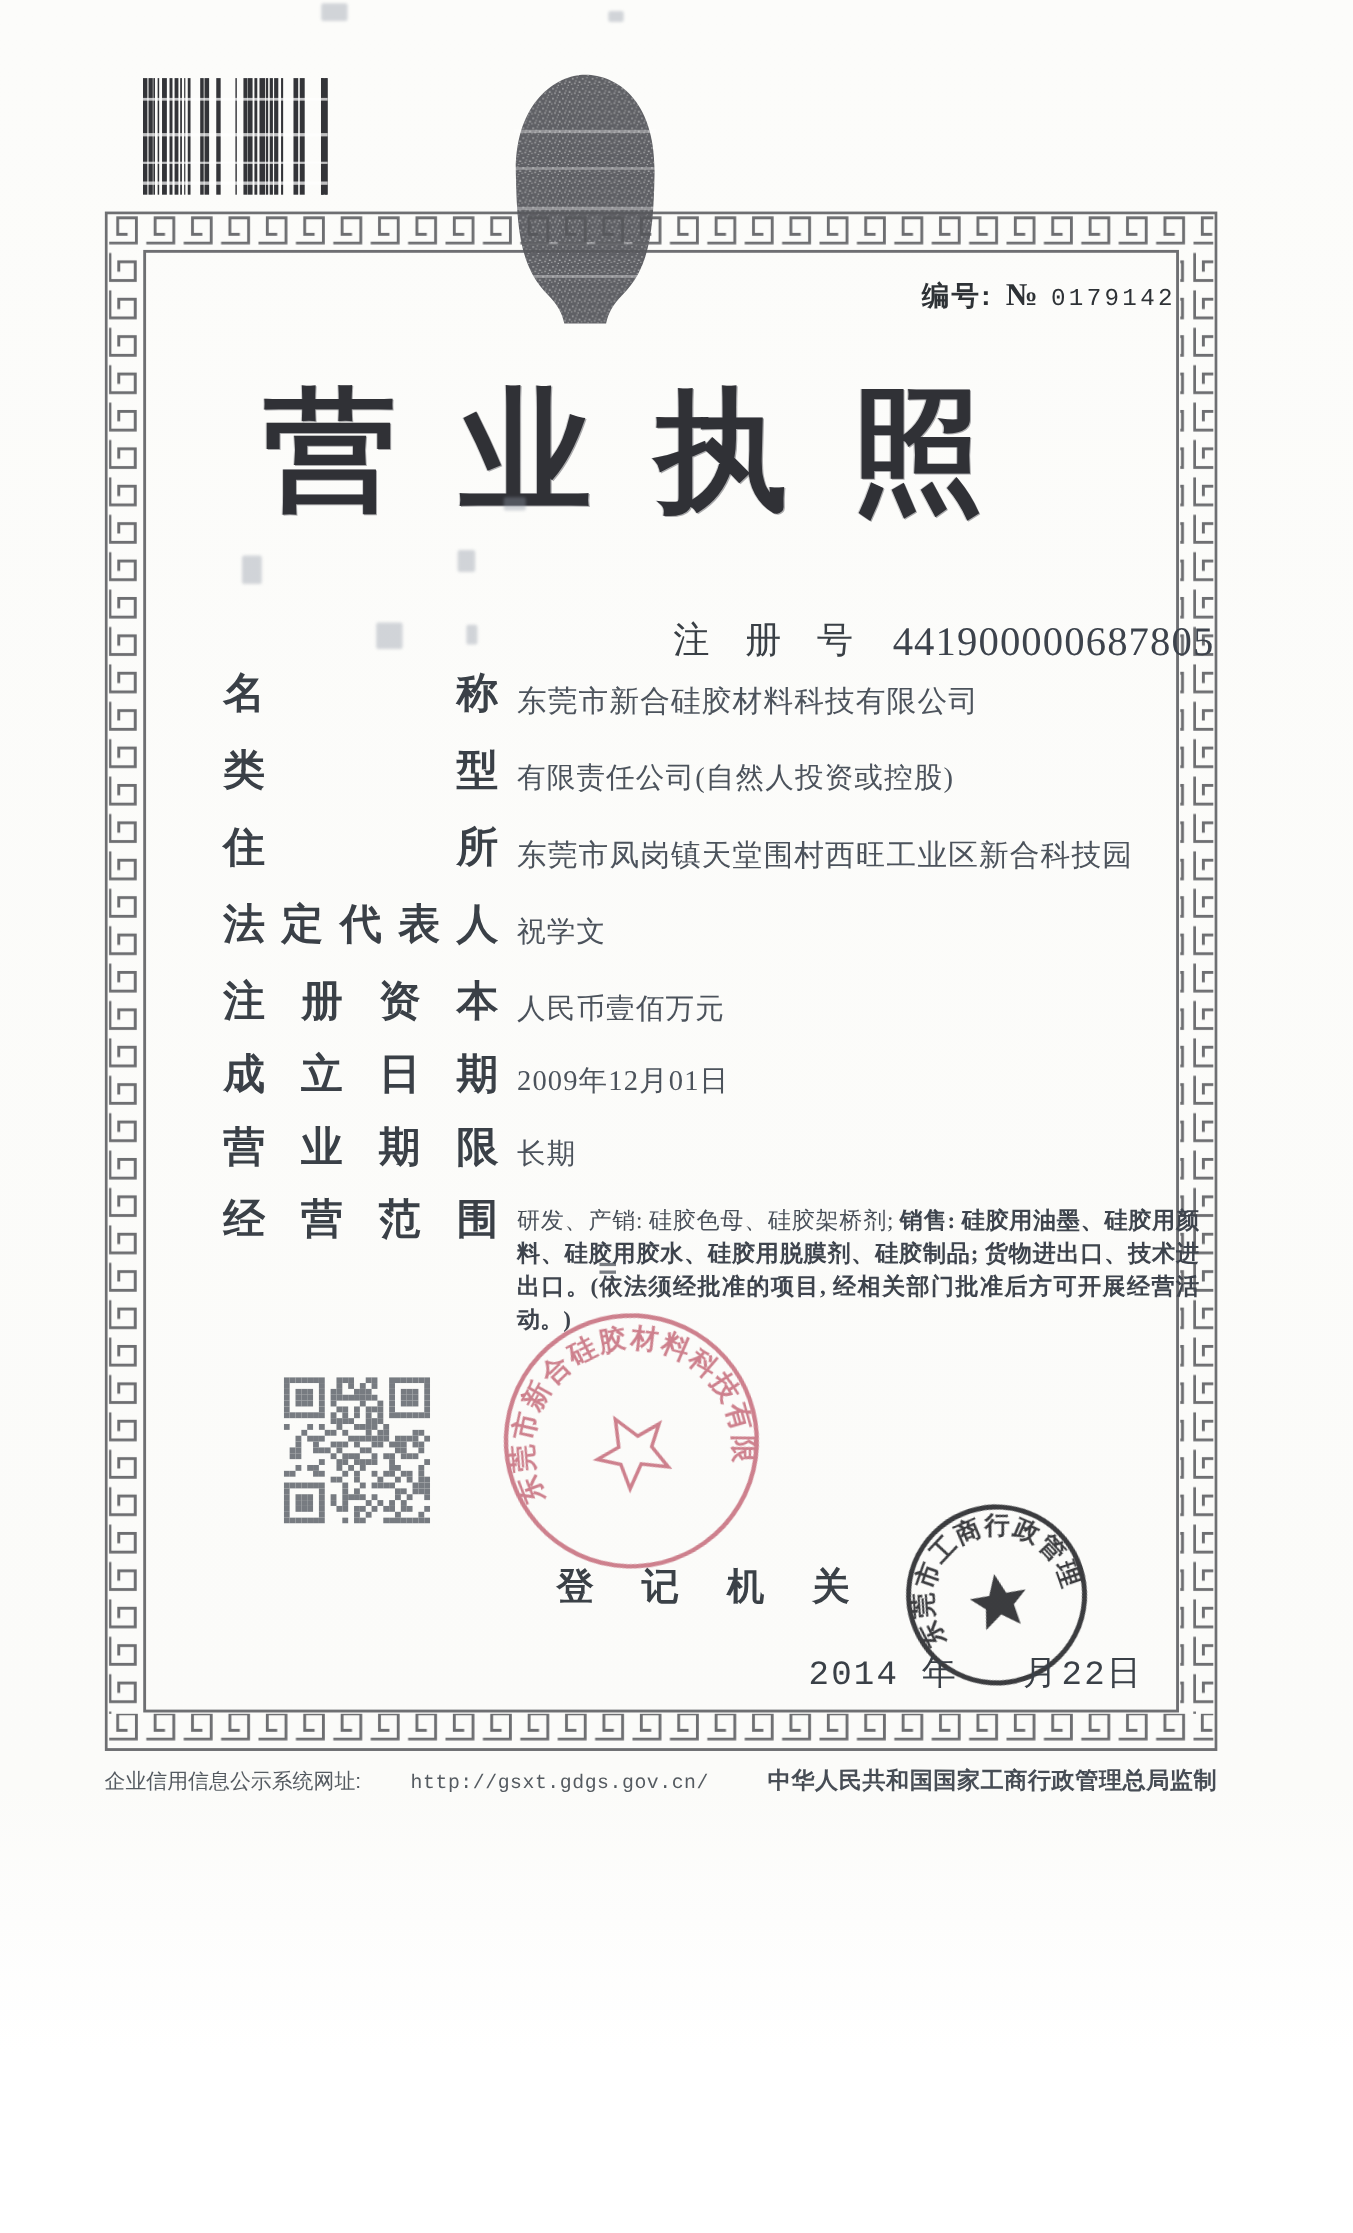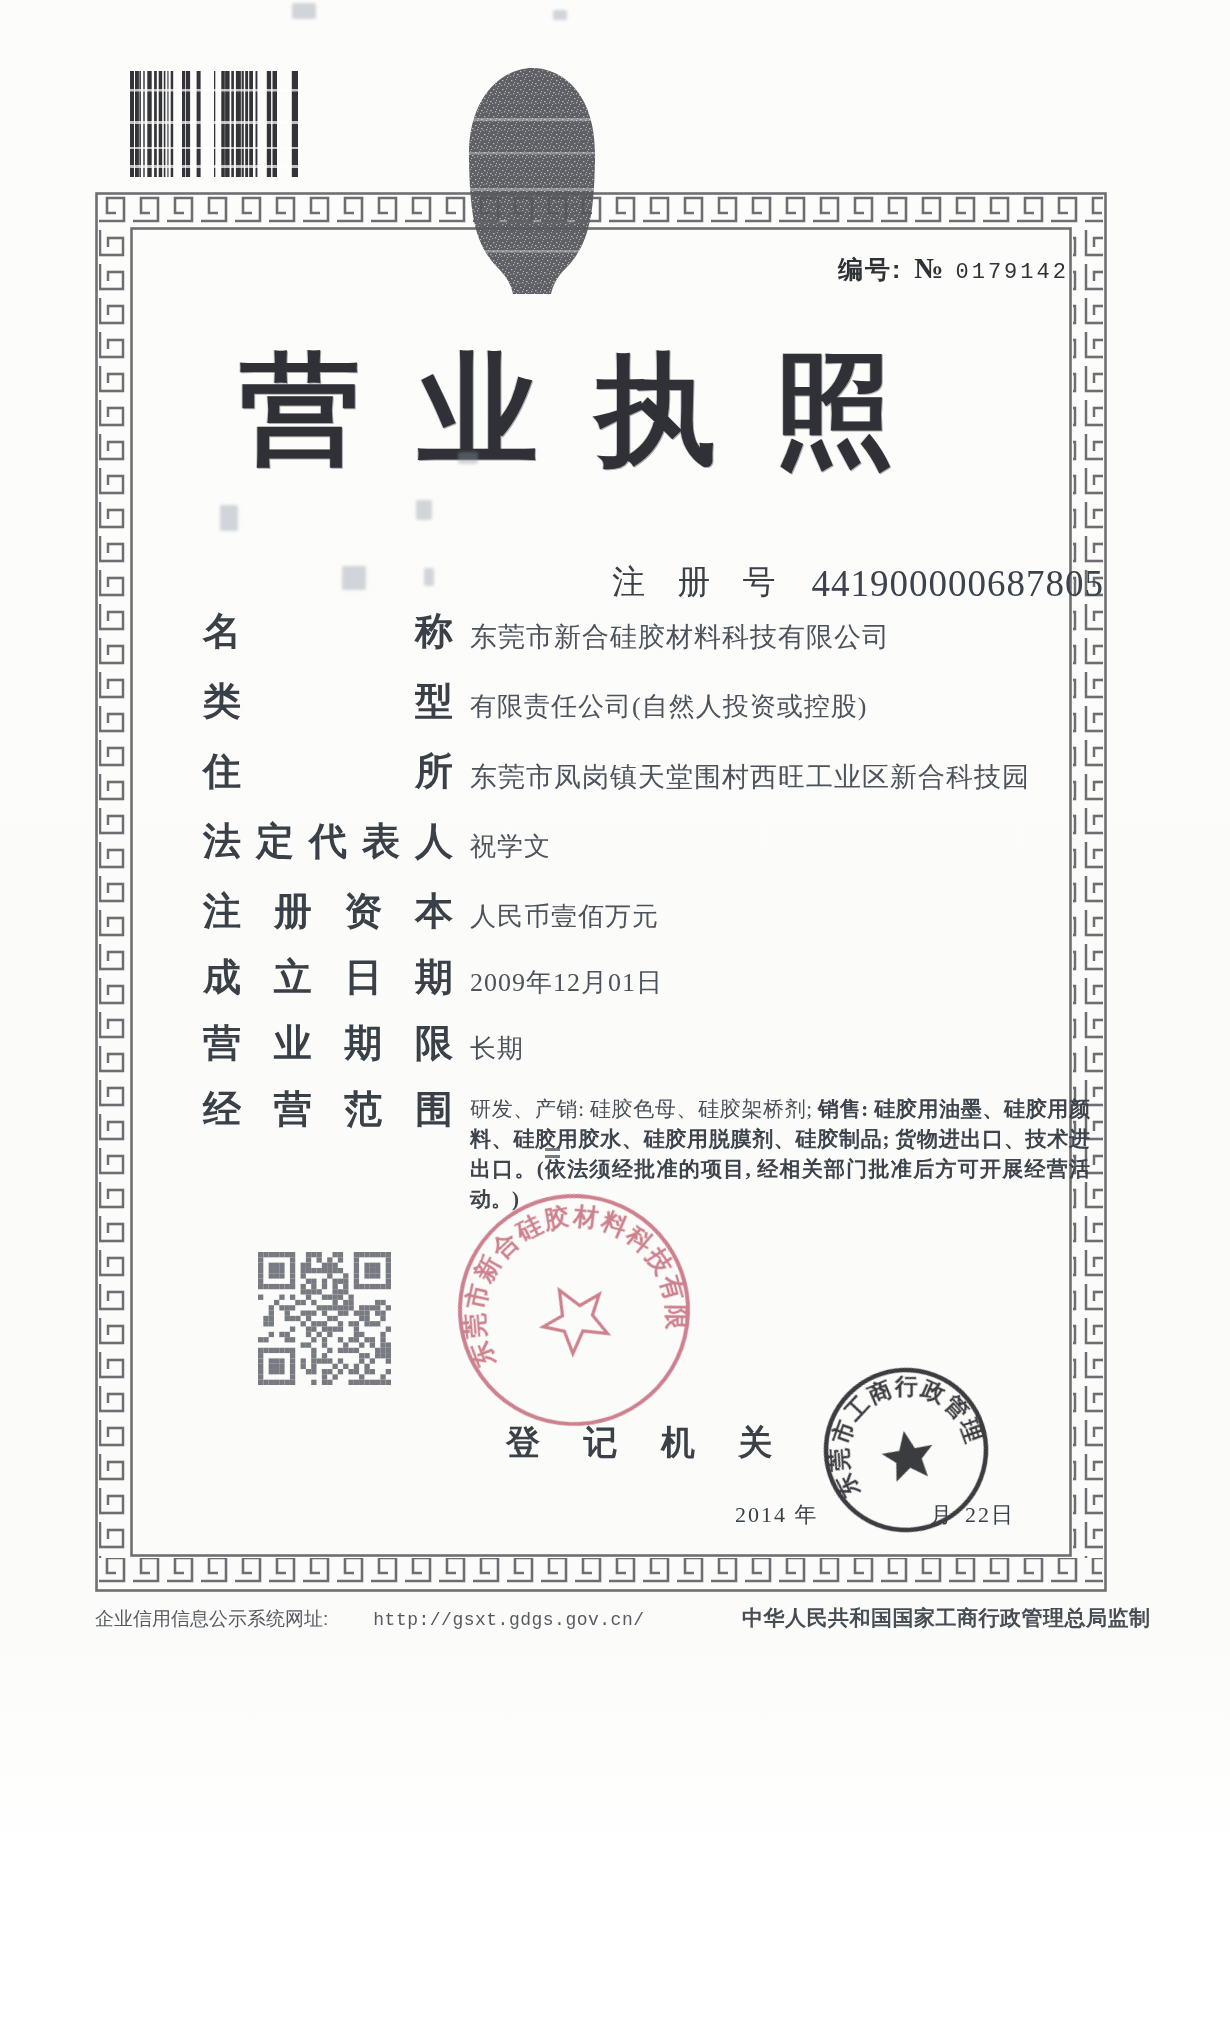--- a/index.html
+++ b/index.html
@@ -35,29 +35,29 @@
   .fvalue.big{font-size:27px;}
   #scope-text{left:470px;top:1094px;width:620px;font-family:"Liberation Serif",serif;font-size:21px;line-height:30px;color:#484f58;text-align:justify;}
   #scope-text .b{font-weight:700;color:#3e444d;}
 
   
   #qr{left:258px;top:1252px;width:133px;height:133px;opacity:.82;filter:blur(.3px);}
   #red-stamp{left:452px;top:1188px;width:244px;height:244px;mix-blend-mode:multiply;opacity:.85;transform:rotate(-14deg);filter:blur(.3px);}
   #black-stamp{left:820px;top:1364px;width:172px;height:172px;mix-blend-mode:multiply;opacity:.9;transform:rotate(-18deg);filter:blur(.2px);}
 
   #registrar{left:466px;top:1420px;font-size:34px;font-weight:700;letter-spacing:17px;color:#3b4147;margin-left:40px;}
-  .datepart{top:1500px;font-family:Liberation Serif, serif;font-size:22px;color:#3a4047;letter-spacing:2px;}
+  .datepart{top:1500px;font-family:Liberation Mono, monospace;font-size:31px;color:#3a4047;letter-spacing:2px;}
   #date-year{left:735px;}
   #date-month{left:930px;}
   #date-day{left:965px;}
 
   
   #footer-left{left:95px;top:1606px;font-size:19px;color:#555b61;display:flex;align-items:baseline;gap:45px;}
   #footer-left .url{font-family:"Liberation Mono",monospace;font-size:18px;letter-spacing:.5px;}
-  #footer-right{left:698px;top:1604px;font-size:21px;font-weight:600;color:#474d55;letter-spacing:.5px;font-family:"Liberation Serif",serif;margin-left:44px;}
+  #footer-right{left:698px;top:1604px;font-size:21px;font-weight:600;color:#474d55;letter-spacing:.5px;font-family:"Liberation Serif",serif;}
 
   
   .smudge{background:#8d95a3;opacity:.38;filter:blur(1.6px);border-radius:2px;}
   .tickmarks i{display:block;width:15px;height:3px;background:#4c525a;margin-bottom:4px;opacity:.75;}
 </style>
 </head>
 <body>
 
 <div id="scan">
 

